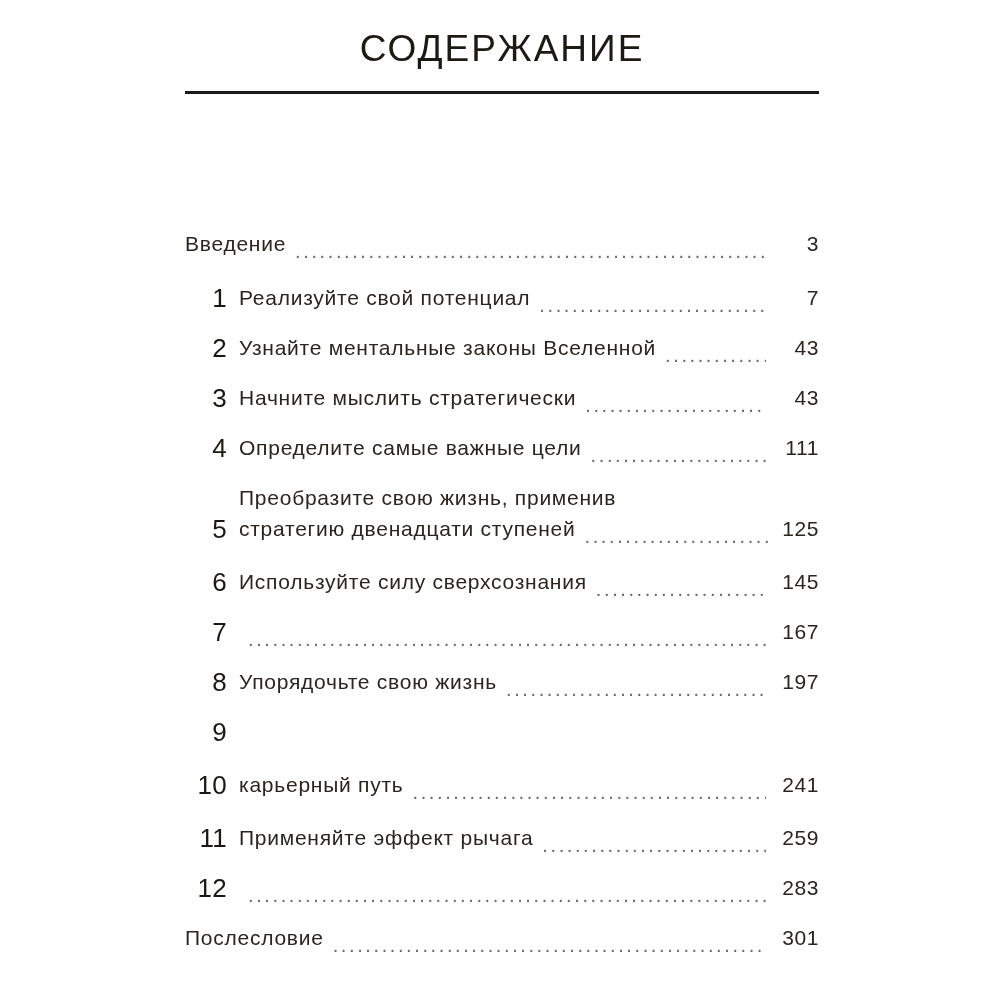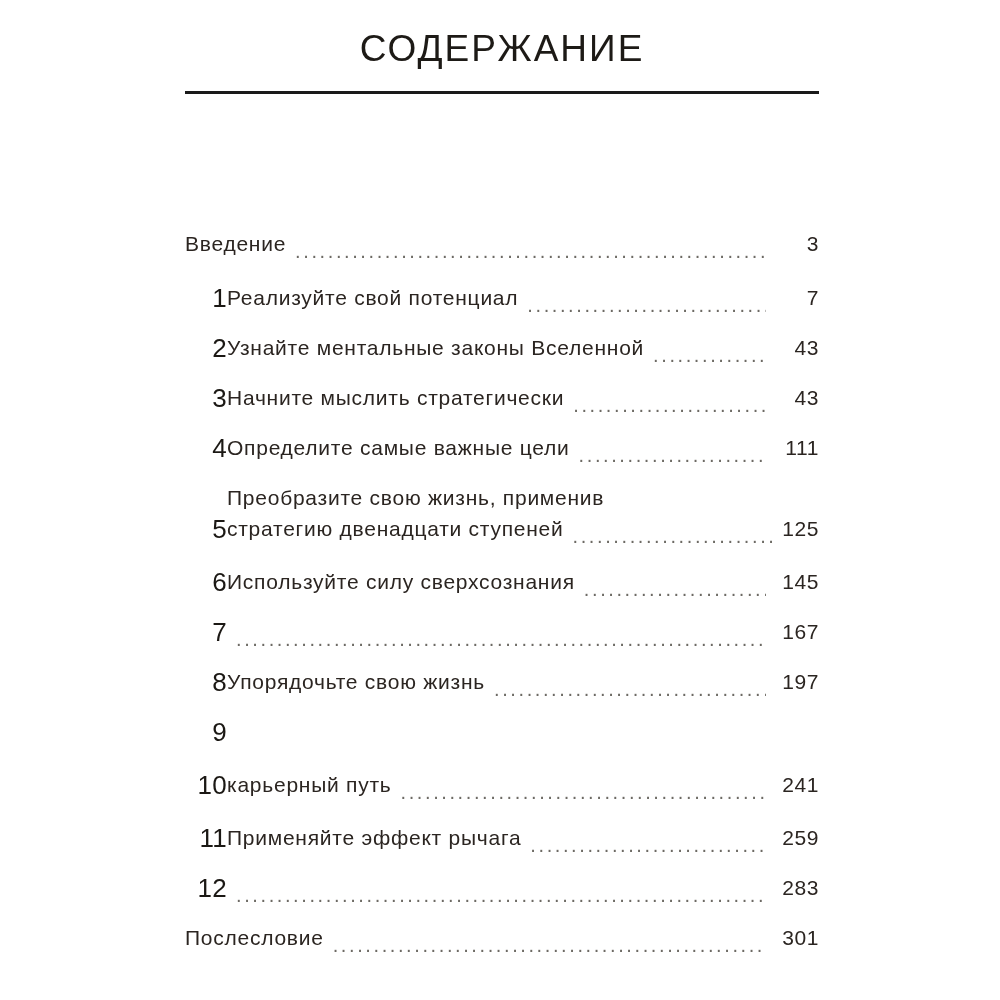--- a/index.html
+++ b/index.html
@@ -82,20 +82,21 @@
     font-weight: 400;
     line-height: 32px;
     color: #1b1814;
     letter-spacing: 0.3px;
     padding-right: 0;
   }
 
   
   .toc-body {
     flex: 1 1 auto;
+    margin-left: 12px;
     min-width: 0;
   }
 
   .toc-line {
     display: flex;
     align-items: flex-end;
     width: 100%;
     line-height: 32px;
   }
   .toc-line + .toc-line {

